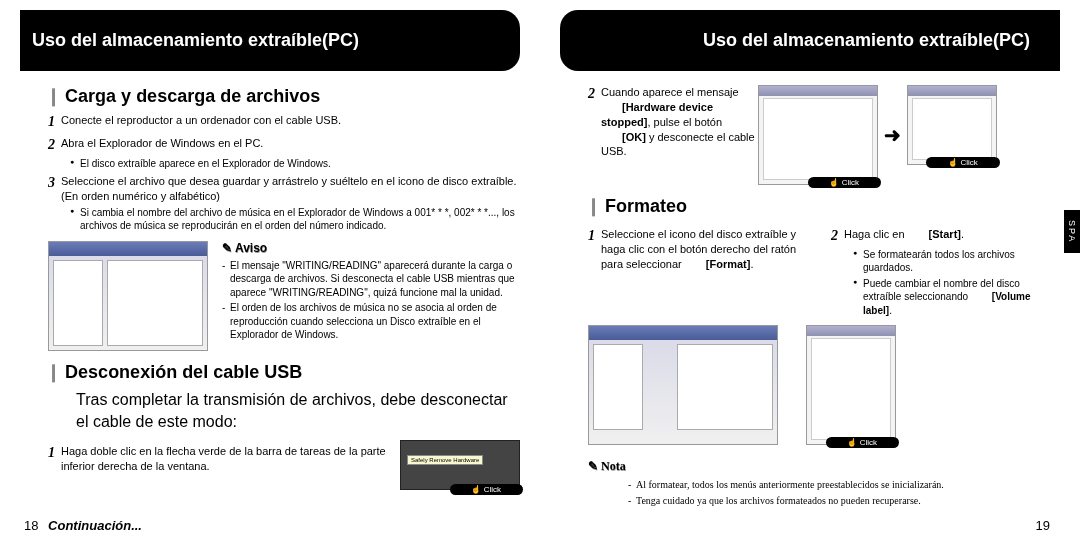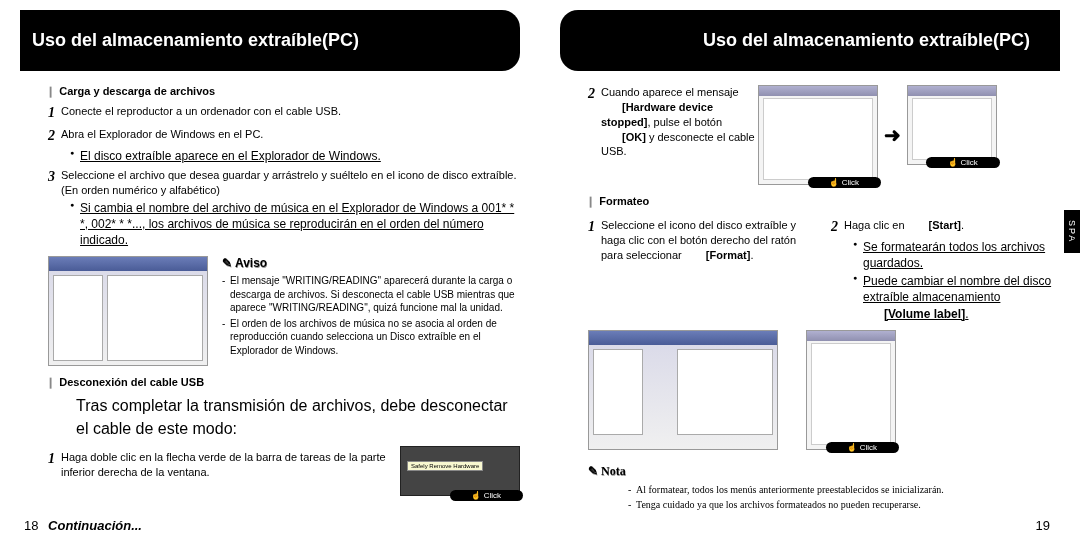--- a/index.html
+++ b/index.html
@@ -27,21 +27,21 @@
     background: #000;
     color: #fff;
     font-size: 18px;
     font-weight: bold;
     padding: 20px 12px;
     margin: 10px 0 14px 0;
     border-radius: 0 18px 18px 0;
   }
   .col-right .black-header { border-radius: 18px 0 0 18px; text-align: right; padding-right: 30px;}
   .section-title {
-    font-size: 11px;
+    font-size: 18px;
     font-weight: bold;
     margin: 10px 0 6px 26px;
   }
   .section-title::before {
     content: "❙";
     color: #888;
     margin-right: 4px;
     font-weight: normal;
   }
   .step {
@@ -55,25 +55,24 @@
     font-style: italic;
     font-weight: bold;
     font-size: 14px;
     font-family: Georgia, serif;
     margin-right: 6px;
     flex-shrink: 0;
   }
   .step-text { flex: 1; }
   .bullet {
     margin: 2px 0 2px 50px;
-    font-size: 12px;
+    font-size: 10px;
     line-height: 1.35;
     position: relative;
     padding-left: 10px;
-    text-decoration: underline;
   }
   .bullet::before {
     content: "●";
     position: absolute;
     left: 0;
     top: 0;
     font-size: 7px;
   }
   .aviso-block {
     display: flex;
@@ -341,21 +340,21 @@
       </div>
       <div>
         <div class="step" style="margin-left:0;">
           <span class="step-num">2</span>
           <span class="step-text">
             <span>Haga clic en </span><span class="bold">[Start]</span><span>.</span>
           </span>
         </div>
         <div class="bullet" style="margin-left:22px;">Se formatearán todos los archivos guardados.</div>
         <div class="bullet" style="margin-left:22px;">
-          <span>Puede cambiar el nombre del disco extraíble almacenamiento </span><span class="bold">[Volume label]</span><span>.</span>
+          <span>Puede cambiar el nombre del disco extraíble seleccionando </span><span class="bold">[Volume label]</span><span>.</span>
         </div>
       </div>
     </div>
 
     <div class="format-block">
       <div class="screenshot">
         <div class="mini-window">
           <div class="mini-titlebar"></div>
           <div class="mini-tree"></div>
           <div class="mini-list"></div>

